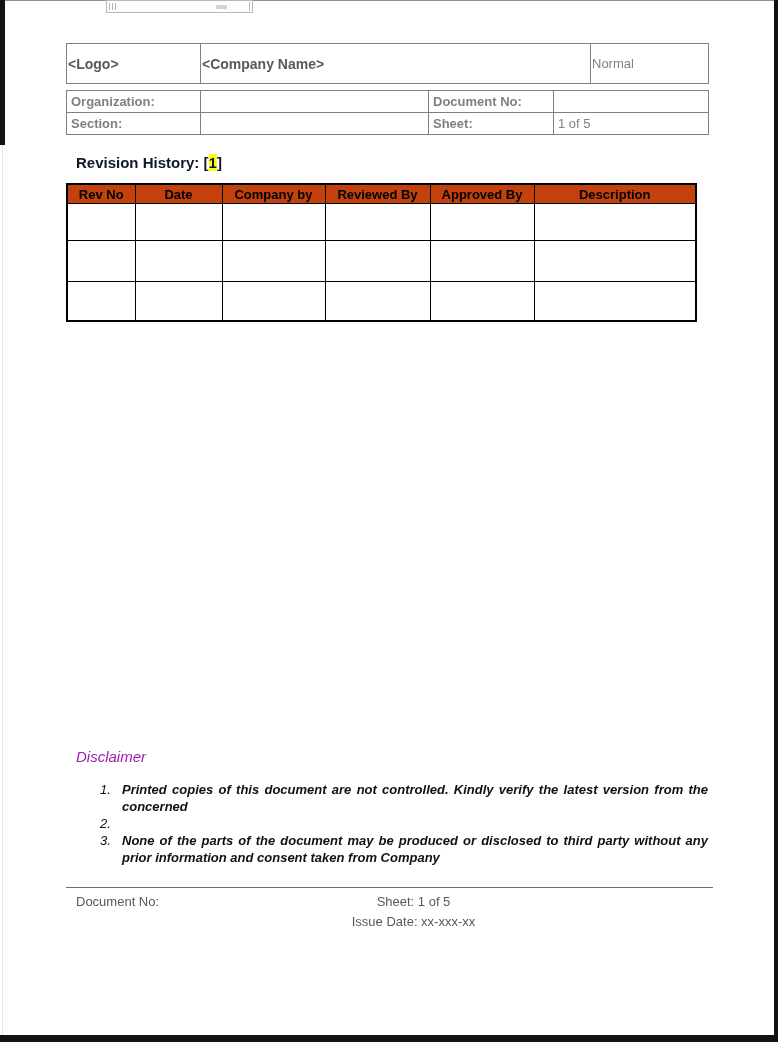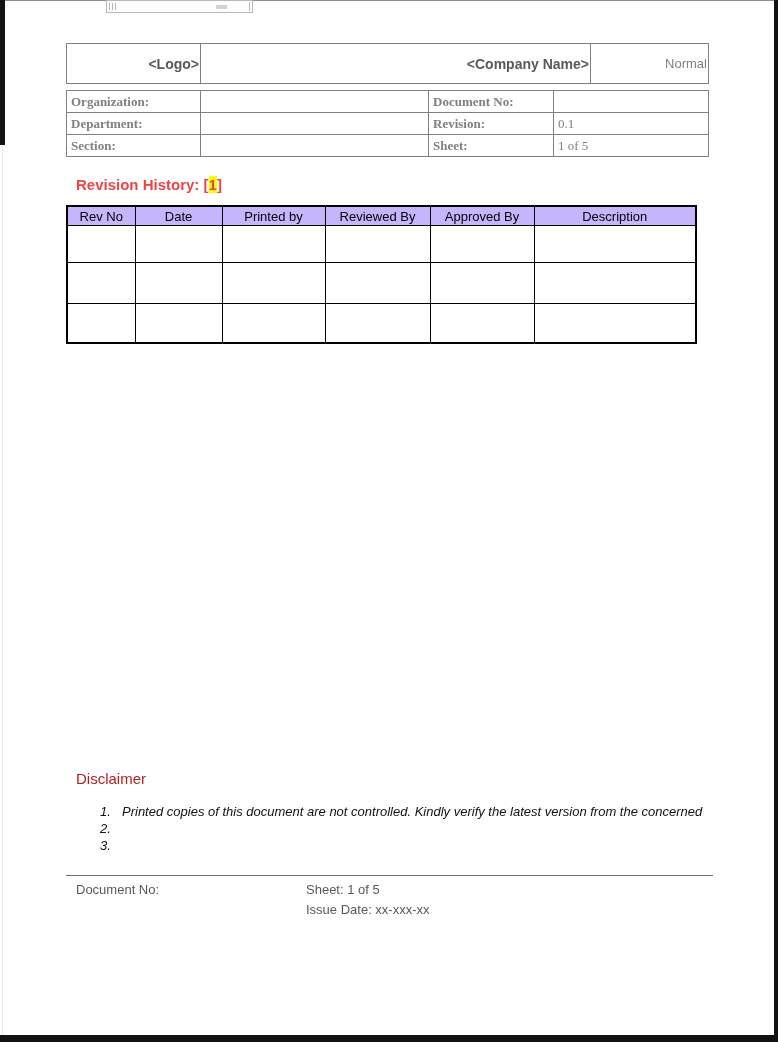--- a/index.html
+++ b/index.html
@@ -21,64 +21,64 @@
   .topbar .tick{width:1px;height:7px;background:#b5b5b5;}
   .topbar .smudge{width:11px;height:4px;background:#d3d3d3;margin-left:100px;}
   .topbar .rtick{width:1px;height:9px;background:#bdbdbd;margin-left:auto;margin-right:2px;}
 
   .content{position:absolute;left:0;top:0;width:778px;}
 
   table{border-collapse:collapse;table-layout:fixed;}
 
   
   .t-hdr{width:642px;margin:43px 0 0 66px;}
-  .t-hdr td{border:1px solid #808080;height:37px;text-align:right;vertical-align:middle;
+  .t-hdr td{border:1px solid #808080;height:37px;text-align:left;vertical-align:middle;
     color:#595959;font-size:14px;font-weight:bold;}
   .t-hdr td.cls{color:#808080;font-weight:normal;font-size:13px;margin-left:24px;}
 
   
   .banner{width:642px;height:45px;margin:6px 0 0 66px;background:#9aa0a6;
     display:flex;align-items:center;justify-content:center;
     color:#ffffff;font-size:19px;font-weight:bold;}
 
   
   .t-info{width:642px;margin:6px 0 0 66px;}
   .t-info td{border:1px solid #808080;height:21px;vertical-align:middle;
-    font-size:13px;color:#808080;padding:0 0 0 4px;font-family:Liberation Serif, serif;}
+    font-size:13px;color:#808080;padding:0 0 0 4px;}
   .t-info td.lbl{font-weight:bold;}
   .t-info td.val{font-weight:normal;}
 
   
-  .rev-head{margin:19px 2px 0 76px;font-size:15px;font-weight:bold;color:#ef4444;}
+  .rev-head{margin:19px 2px 0 76px;font-size:15px;font-weight:bold;color:#0f172a;}
   .rev-head .hl{background:#ffff00;}
 
   
   .t-rev{width:629px;margin:12px 0 0 66px;border:2px solid #000;}
-  .t-rev th{border:1px solid #000;background:#c4b5fd;height:16px;
-    font-size:13px;font-weight:normal;color:#000;text-align:center;vertical-align:middle;}
+  .t-rev th{border:1px solid #000;background:#c2410c;height:16px;
+    font-size:13px;font-weight:bold;color:#000;text-align:center;vertical-align:middle;}
   .t-rev td{border:1px solid #000;background:#fff;}
   .t-rev tr.r1 td{height:34px;}
   .t-rev tr.r2 td{height:38px;}
   .t-rev tr.r3 td{height:36px;}
 
   
-  .disc-head{margin:426px 0 16px 76px;font-size:15px;color:#b91c1c;}
+  .disc-head{margin:426px 0 16px 76px;font-size:15px;font-style:italic;color:#a21caf;}
   .disc-list{margin:9px 0 0 0;}
   .disc-item{display:flex;margin-left:100px;font-style:italic;font-size:13px;
     line-height:17px;color:#111;}
   .disc-item .num{width:22px;flex:none;}
-  .disc-item .txt{width:586px;text-align:justify;}
+  .disc-item .txt{width:586px;text-align:justify;font-weight:bold;}
 
   
   .footer{margin:21px 0 0 66px;width:647px;border-top:1px solid #6e6e6e;
     display:flex;padding-top:4px;color:#595959;font-size:13px;}
   .f-left{width:230px;padding-left:10px;}
   .f-left div{line-height:20px;}
   .f-center{flex:1;text-align:center;font-size:12.5px;padding-top:2px;color:#6a6a6a;}
-  .f-right{width:215px;text-align:left;padding-right:33px;}
+  .f-right{width:215px;text-align:center;padding-right:33px;}
   .f-right div{line-height:20px;}
 </style>
 </head>
 <body>
 
 <div class="edge-top"></div>
 <div class="edge-right"></div>
 <div class="edge-bottom"></div>
 <div class="edge-left-dark"></div>
 <div class="edge-left-faint"></div>
@@ -119,26 +119,20 @@
         <col style="width:155px">
       </colgroup>
     <tbody>
         <tr>
       <td class="lbl">Organization:</td>
       <td class="val"></td>
       <td class="lbl">Document No:</td>
       <td class="val"></td>
     </tr>
     <tr>
-      <td class="lbl">Department:</td>
-      <td class="val"></td>
-      <td class="lbl">Revision:</td>
-      <td class="val">0.1</td>
-    </tr>
-    <tr>
       <td class="lbl">Section:</td>
       <td class="val"></td>
       <td class="lbl">Sheet:</td>
       <td class="val">1 of 5</td>
     </tr>
   </tbody>
     </table>
 
   <div class="rev-head">
     <span>Revision History: [</span><span class="hl">1</span><span>]</span>
@@ -150,21 +144,21 @@
         <col style="width:87px">
         <col style="width:103px">
         <col style="width:105px">
         <col style="width:104px">
         <col style="width:162px">
       </colgroup>
     <tbody>
         <tr>
       <th>Rev No</th>
       <th>Date</th>
-      <th>Printed by</th>
+      <th>Company by</th>
       <th>Reviewed By</th>
       <th>Approved By</th>
       <th>Description</th>
     </tr>
     <tr class="r1">
       <td></td>
           <td></td>
           <td></td>
           <td></td>
           <td></td>
@@ -194,20 +188,21 @@
   <div class="disc-list">
     <div class="disc-item">
       <span class="num">1.</span>
       <span class="txt">Printed copies of this document are not controlled. Kindly verify the latest version from the concerned</span>
     </div>
     <div class="disc-item">
       <span class="num">2.</span>
     </div>
     <div class="disc-item">
       <span class="num">3.</span>
+      <span class="txt">None of the parts of the document may be produced or disclosed to third party without any prior information and consent taken from Company</span>
     </div>
   </div>
 
   <div class="footer">
     <div class="f-left">
       <div>Document No:</div>
     </div>
     <div class="f-right">
       <div>Sheet: 1 of 5</div>
       <div>Issue Date: xx-xxx-xx</div>

